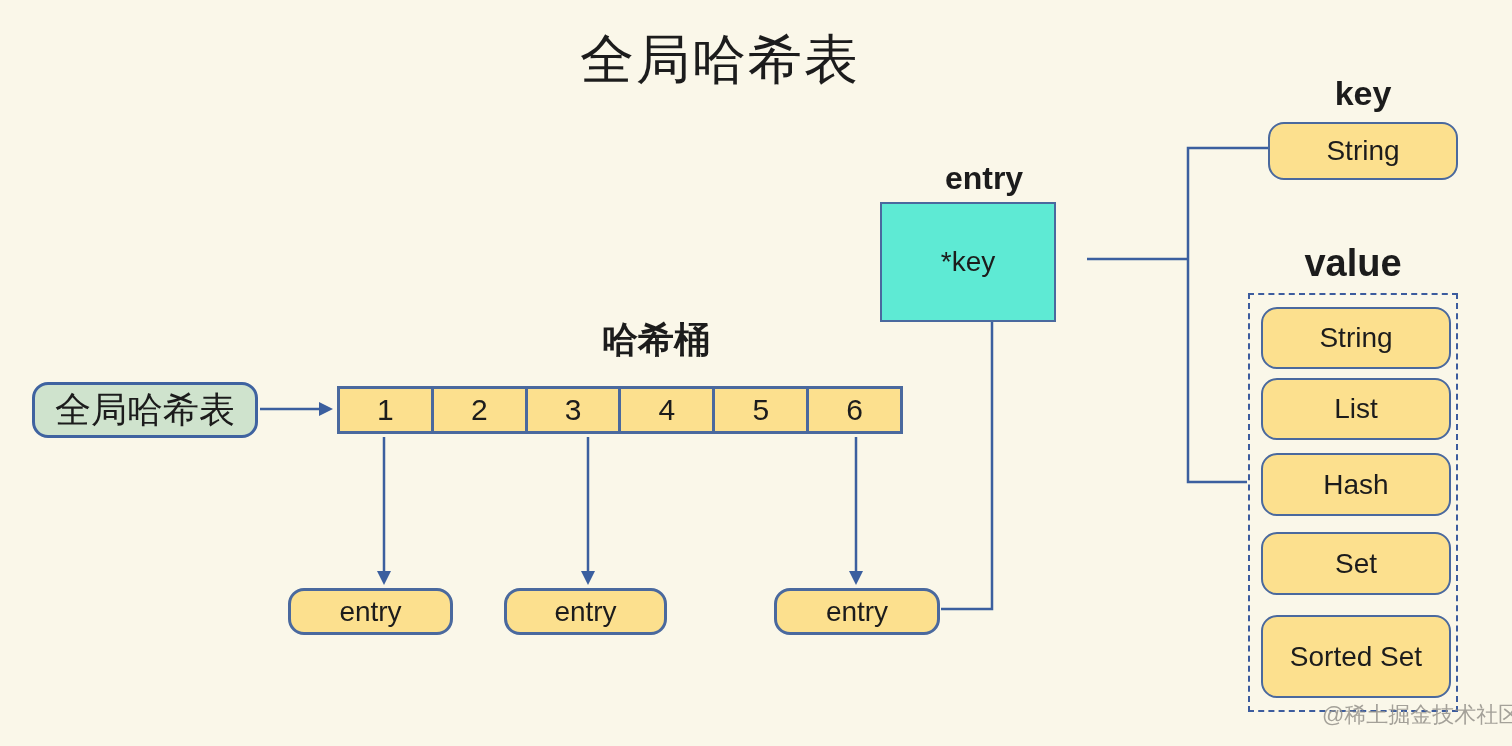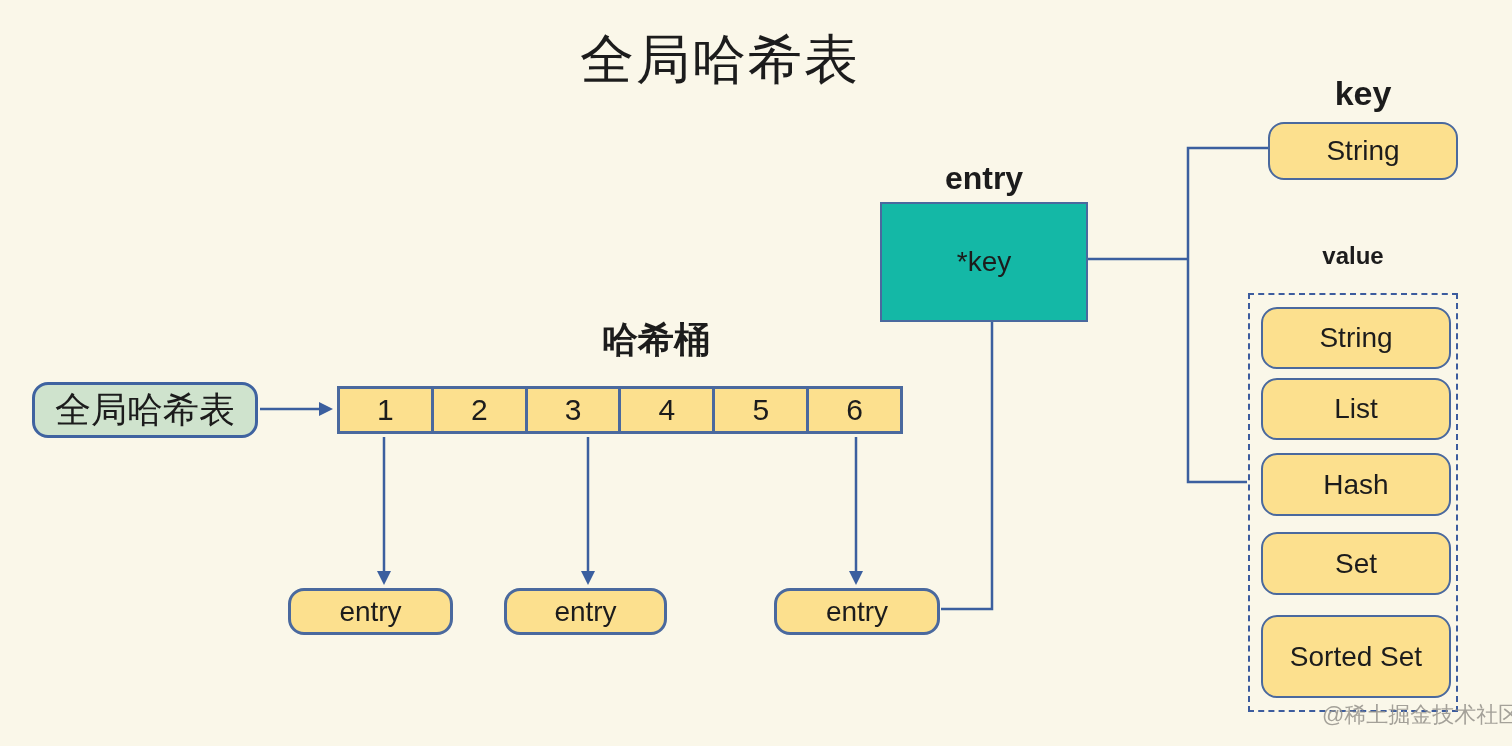--- a/index.html
+++ b/index.html
@@ -23,28 +23,28 @@
   #bucket-array{left:337px;top:386px;width:566px;height:48px;display:flex;background:#fce08e;border:3px solid #4a699e;}
   .bucket-cell{flex:1;display:flex;align-items:center;justify-content:center;font-size:30px;border-left:3px solid #4a699e;}
   .bucket-cell:first-child{border-left:none;}
 
   .entry-node{height:47px;font-size:28px;}
   #entry-node-0{left:288px;top:588px;width:165px;}
   #entry-node-1{left:504px;top:588px;width:163px;}
   #entry-node-2{left:774px;top:588px;width:166px;}
 
   #entry-detail-label{left:880px;top:160px;width:208px;text-align:center;font-size:32px;font-weight:700;}
-  #entry-detail{left:880px;top:202px;width:208px;height:120px;border:2px solid #4a699e;background:#14b8a6;display:flex;flex-direction:column;}
+  #entry-detail{left:880px;top:202px;width:176px;height:120px;border:2px solid #4a699e;background:#5eead4;display:flex;flex-direction:column;}
   .entry-field{flex:1;display:flex;align-items:center;justify-content:center;font-size:28px;}
   .entry-field + .entry-field{border-top:3px solid #4a699e;}
 
   #key-label{left:1268px;top:74px;width:190px;text-align:center;font-size:34px;font-weight:700;}
   #key-type-box{left:1268px;top:122px;width:190px;height:58px;font-size:28px;border-width:2px;}
 
-  #value-label{left:1248px;top:242px;width:210px;text-align:center;font-size:24px;font-weight:700;}
+  #value-label{left:1248px;top:242px;width:210px;text-align:center;font-size:38px;font-weight:700;}
   #value-container{left:1248px;top:293px;width:210px;height:419px;border:2px dashed #3c5c9e;}
   .value-type{position:absolute;left:11px;width:186px;height:58px;font-size:28px;border-width:2px;}
   #value-type-0{top:12px;}
   #value-type-1{top:83px;}
   #value-type-2{top:158px;height:59px;}
   #value-type-3{top:237px;height:59px;}
   #value-type-4{top:320px;height:79px;}
 
   #watermark{left:1322px;top:700px;font-size:22px;color:#96938c;opacity:.85;white-space:nowrap;}
 

